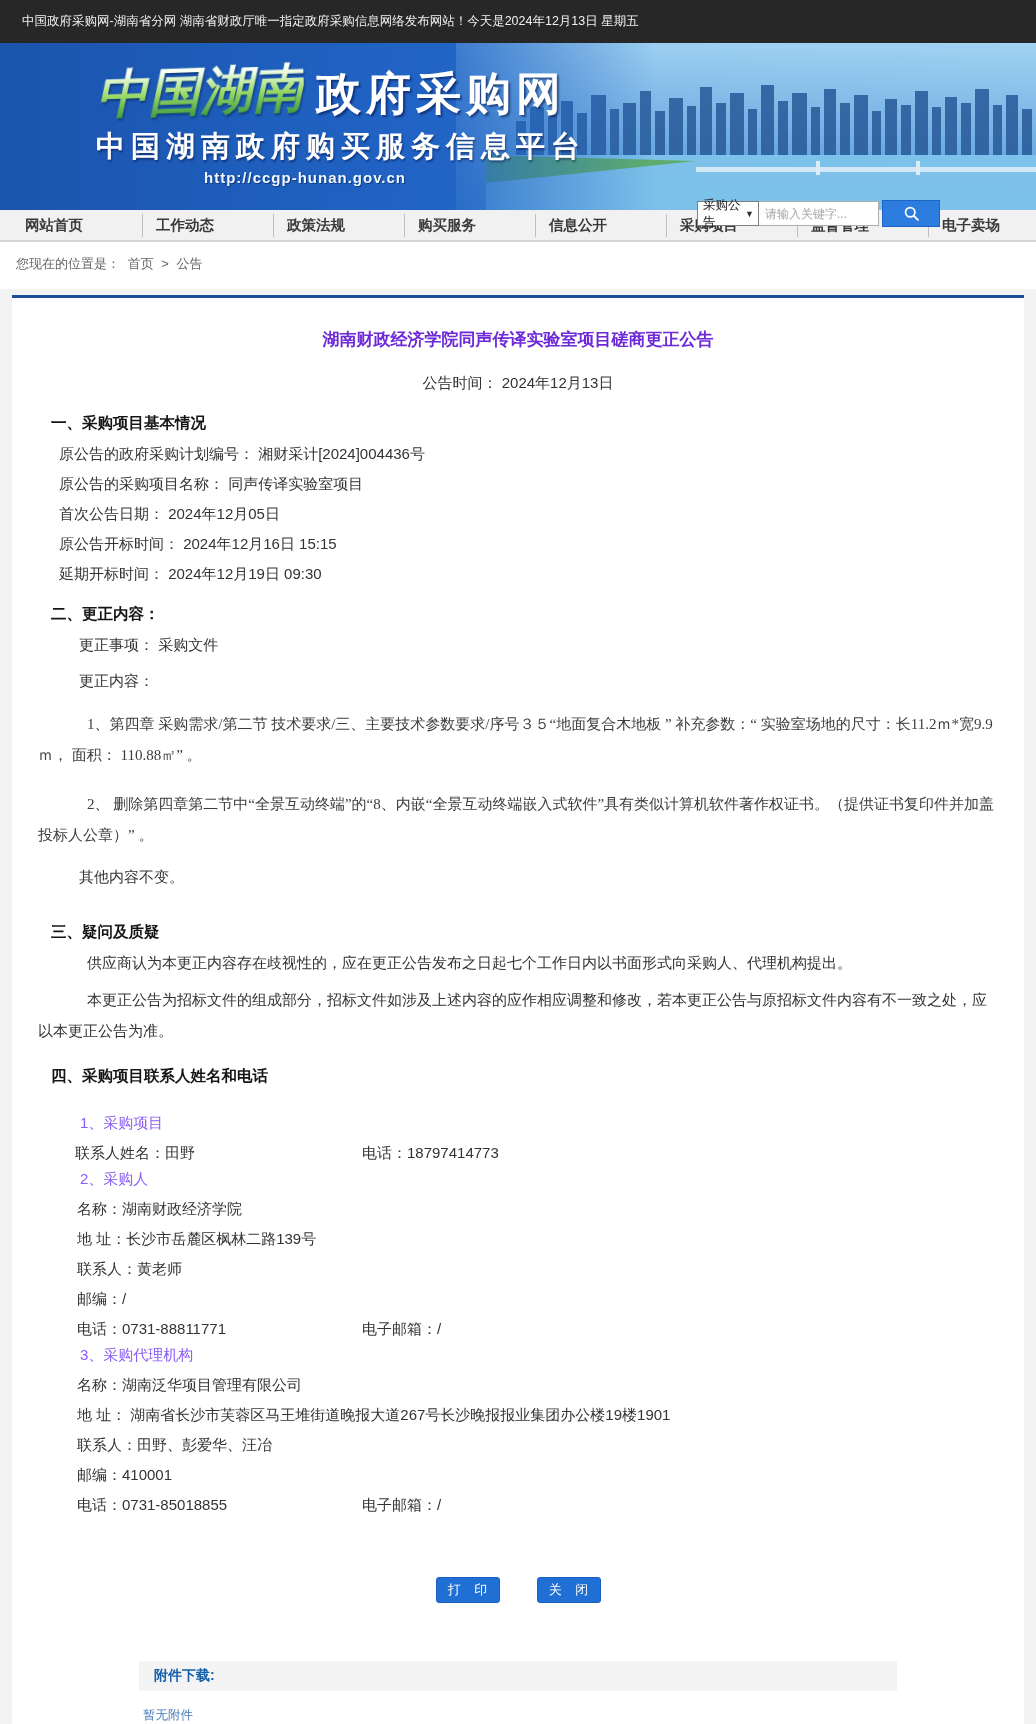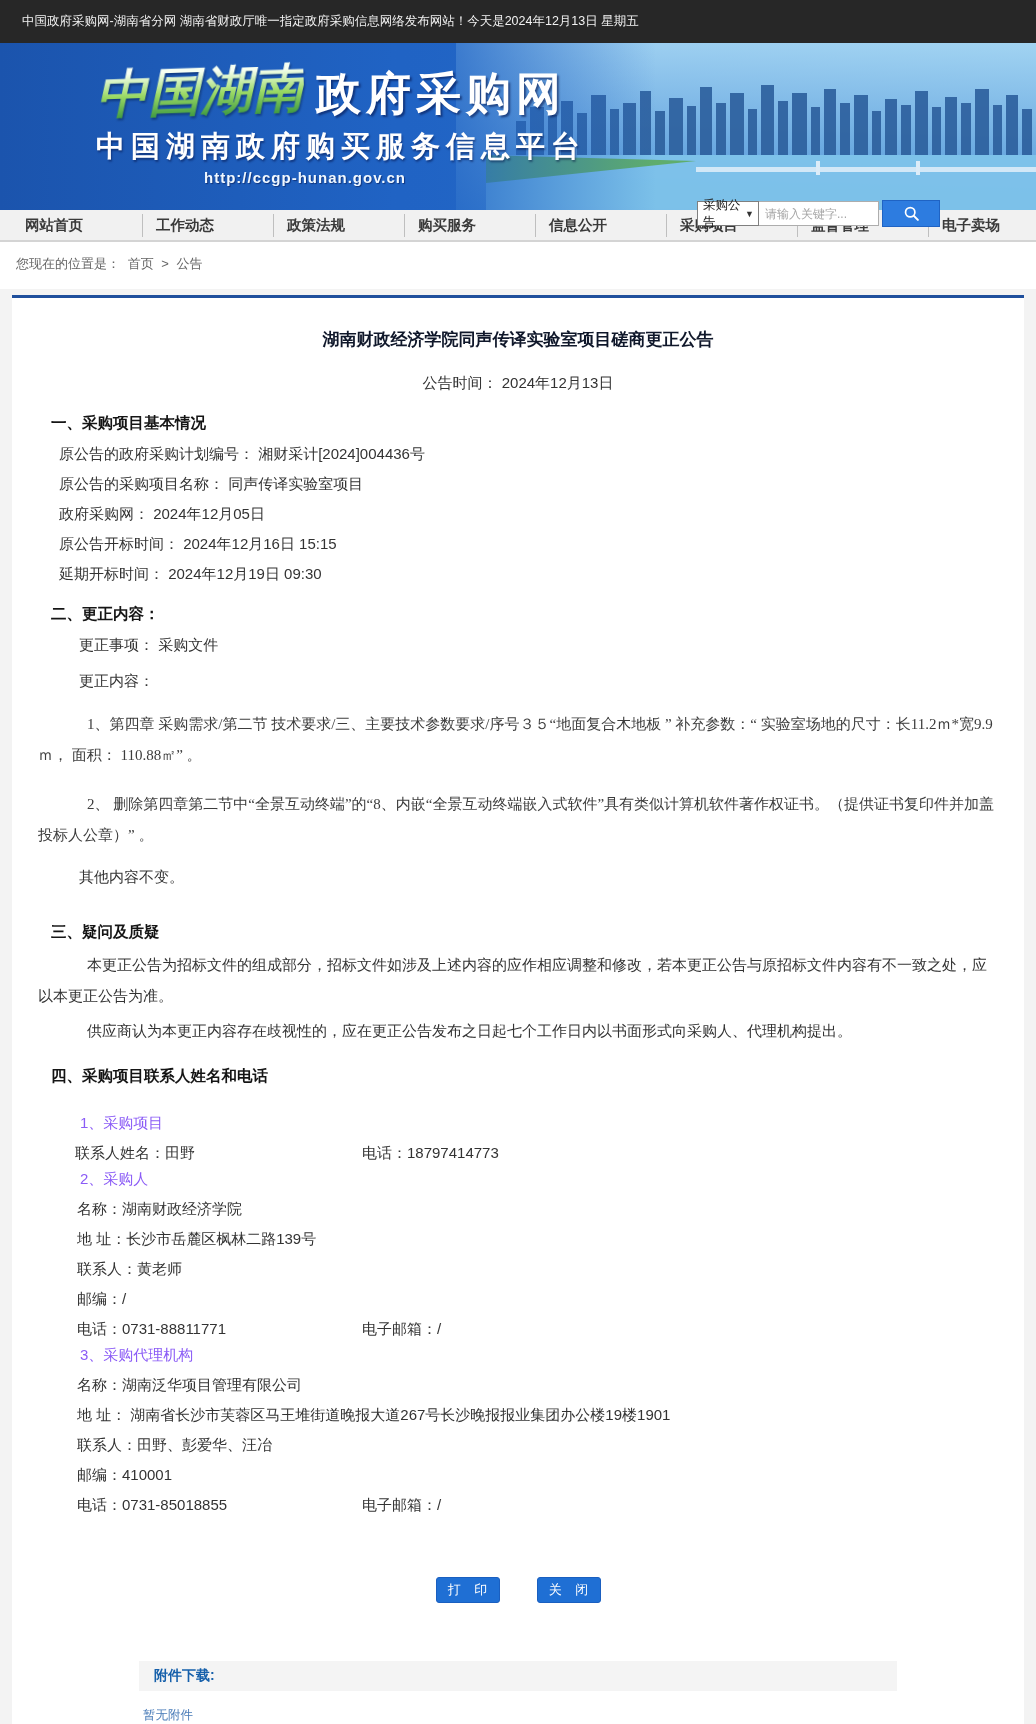--- a/index.html
+++ b/index.html
@@ -42,21 +42,21 @@
 
   
   .breadcrumb { background:#fff; font-size:13px; color:#666; padding:13px 0 16px 16px; flex:0 0 auto; }
   .breadcrumb a { color:#666; text-decoration:none; cursor:pointer; margin:0 4px; }
   .breadcrumb .cur { margin-left:4px; }
 
   
   .content-wrap { flex:1 1 auto; background:#f3f3f3; padding:6px 12px 0; display:flex; }
   .card { background:#fff; border-top:3px solid #1f4f9c; width:100%; padding:16px 26px 30px; }
 
-  .title { text-align:center; font-size:17px; font-weight:700; color:#0f172a; margin-top:14px; }
+  .title { text-align:center; font-size:17px; font-weight:700; color:#6d28d9; margin-top:14px; }
   .time  { text-align:center; font-size:15px; color:#333; margin-top:23px; }
   .sec   { font-size:15.5px; font-weight:700; color:#151515; margin:19px 0 0 13px; line-height:22px; }
   .sec.gap { margin-top:34px; }
   .line  { font-size:15px; color:#333; margin:10px 0 0 21px; line-height:20px; }
   .para  { font-size:15px; color:#333; margin:18px 0 0 0; line-height:31px; text-indent:49px; }
   .serif { font-family:"Liberation Serif","DejaVu Serif",serif; color:#3c3c3c; }
   .gtitle { font-size:15px; color:#8b5cf6; margin:26px 0 0 42px; line-height:20px; }
   .gtitle.tight { margin-top:6px; }
   .cline { font-size:15px; color:#333; margin:10px 0 0 39px; line-height:20px; }
   .pairline { position:relative; font-size:15px; color:#333; margin:10px 0 0 37px; line-height:20px; }
@@ -188,34 +188,34 @@
 
       <h1 class="title">湖南财政经济学院同声传译实验室项目磋商更正公告</h1>
       <div class="time">
         <span>公告时间：</span>
         <span>2024年12月13日</span>
       </div>
 
       <h2 class="sec">一、采购项目基本情况</h2>
       <p class="line">原公告的政府采购计划编号： 湘财采计[2024]004436号</p>
       <p class="line">原公告的采购项目名称： 同声传译实验室项目</p>
-      <p class="line">政府采购网： 2024年12月05日</p>
+      <p class="line">首次公告日期： 2024年12月05日</p>
       <p class="line">原公告开标时间：  2024年12月16日 15:15</p>
       <p class="line">延期开标时间： 2024年12月19日 09:30</p>
 
       <h2 class="sec">二、更正内容：</h2>
       <p class="line" style="margin-left:41px">更正事项： 采购文件</p>
       <p class="line" style="margin-left:41px;margin-top:16px">更正内容：</p>
       <p class="para serif">1、第四章 采购需求/第二节 技术要求/三、主要技术参数要求/序号３５“地面复合木地板 ” 补充参数：“ 实验室场地的尺寸：长11.2ｍ*宽9.9ｍ， 面积： 110.88㎡” 。</p>
       <p class="para serif">2、 删除第四章第二节中“全景互动终端”的“8、内嵌“全景互动终端嵌入式软件”具有类似计算机软件著作权证书。（提供证书复印件并加盖投标人公章）” 。</p>
       <p class="line" style="margin-left:41px;margin-top:16px">其他内容不变。</p>
 
       <h2 class="sec gap">三、疑问及质疑</h2>
+      <p class="para" style="margin-top:4px">供应商认为本更正内容存在歧视性的，应在更正公告发布之日起七个工作日内以书面形式向采购人、代理机构提出。</p>
       <p class="para" style="margin-top:6px">本更正公告为招标文件的组成部分，招标文件如涉及上述内容的应作相应调整和修改，若本更正公告与原招标文件内容有不一致之处，应以本更正公告为准。</p>
-      <p class="para" style="margin-top:4px">供应商认为本更正内容存在歧视性的，应在更正公告发布之日起七个工作日内以书面形式向采购人、代理机构提出。</p>
 
       <h2 class="sec">四、采购项目联系人姓名和电话</h2>
 
       <p class="gtitle">1、采购项目</p>
       <div class="pairline">
         <span>联系人姓名：田野</span>
         <span class="pair2">电话：18797414773</span>
       </div>
 
       <p class="gtitle tight">2、采购人</p>

